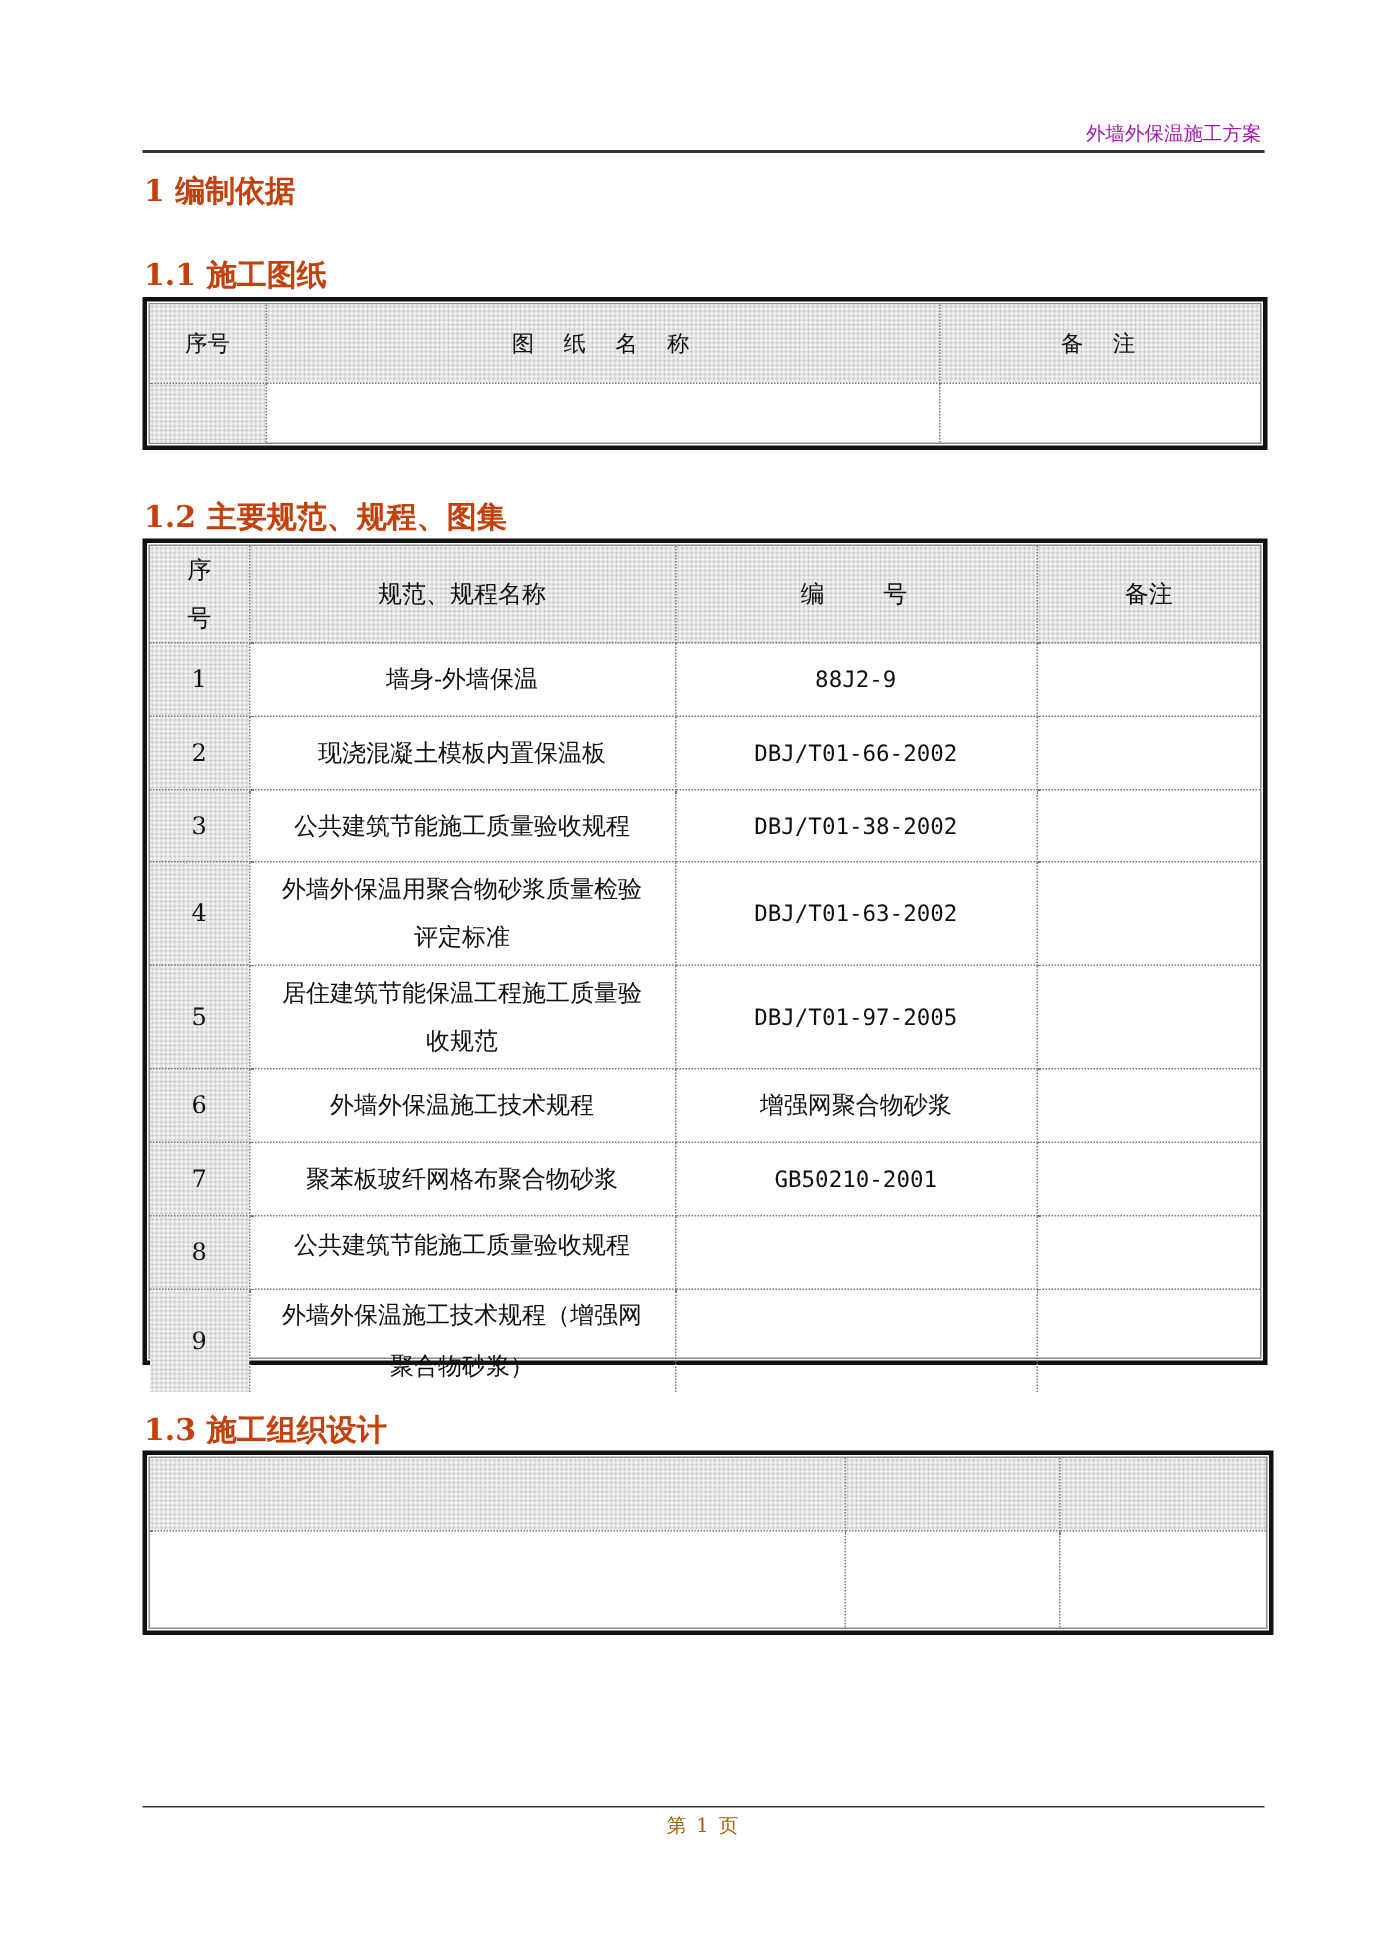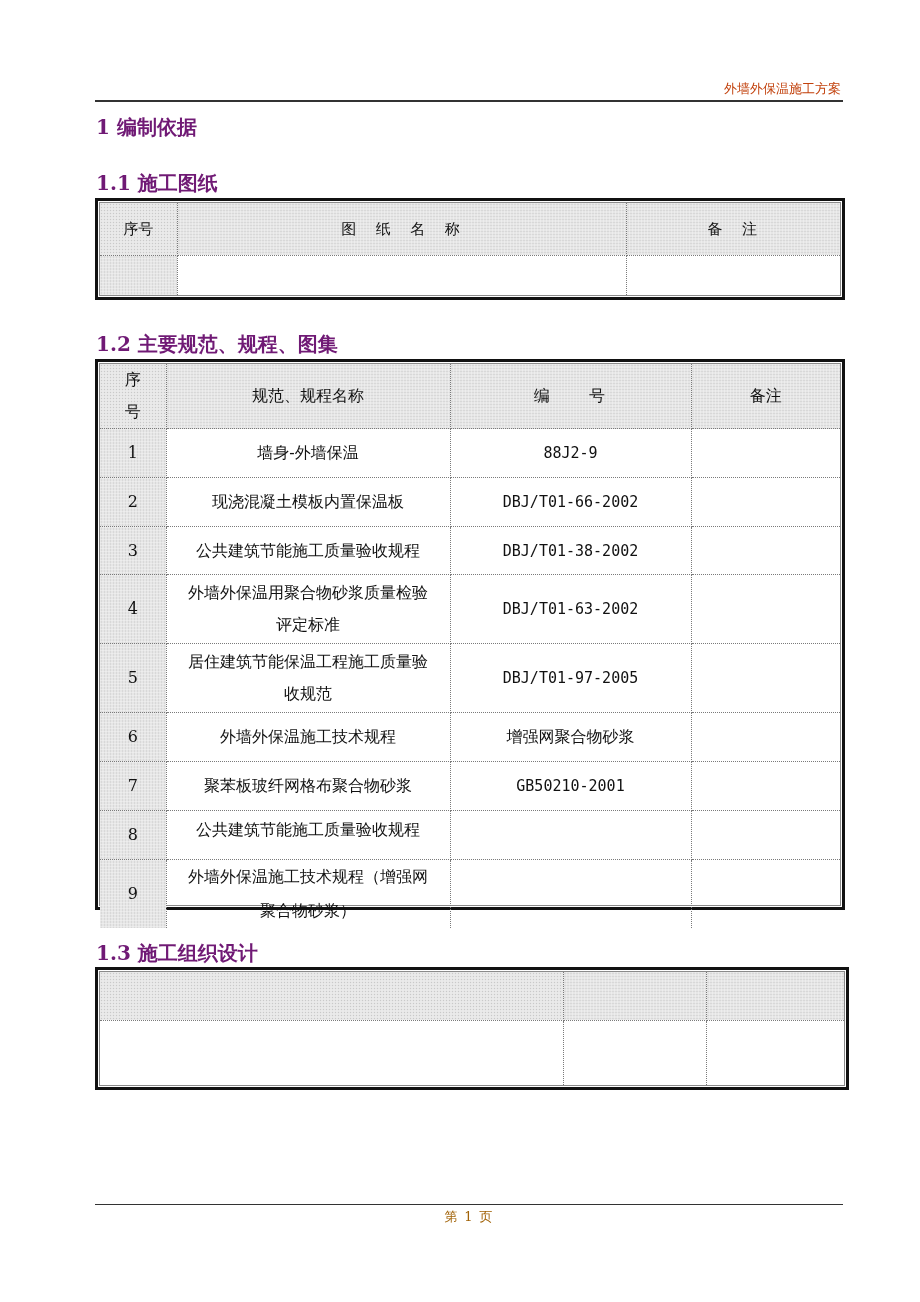--- a/index.html
+++ b/index.html
@@ -21,27 +21,27 @@
       top: 78px;
       width: 748px;
       height: 22px;
       border-bottom: 2px solid #333333;
     }
     .page-header .doc-title {
       position: absolute;
       right: 2px;
       top: 2px;
       font-size: 13px;
-      color: #c2410c;
+      color: #a21caf;
     }
     .heading {
       position: absolute;
       left: 96px;
       font-weight: bold;
-      color: #701a75;
+      color: #c2410c;
       white-space: nowrap;
     }
     .h1 { top: 114px; font-size: 20px; }
     .h2 { font-size: 20px; }
     .h2-a { top: 170px; }
     .h2-b { top: 331px; }
     .h2-c { top: 940px; }
 
     
     .frame {

